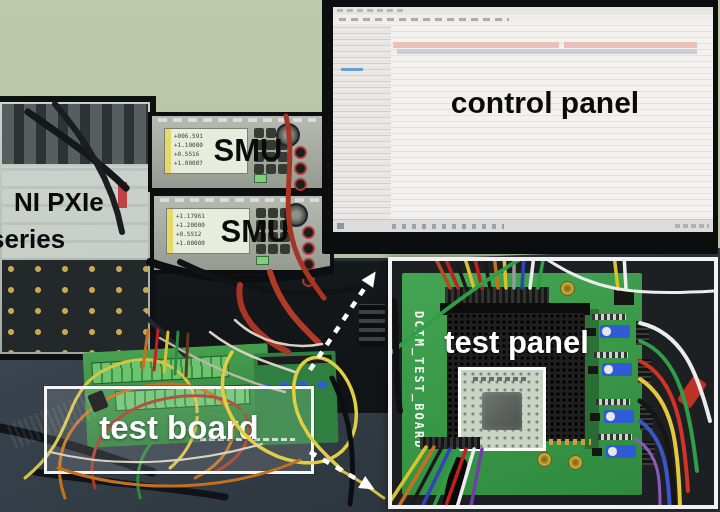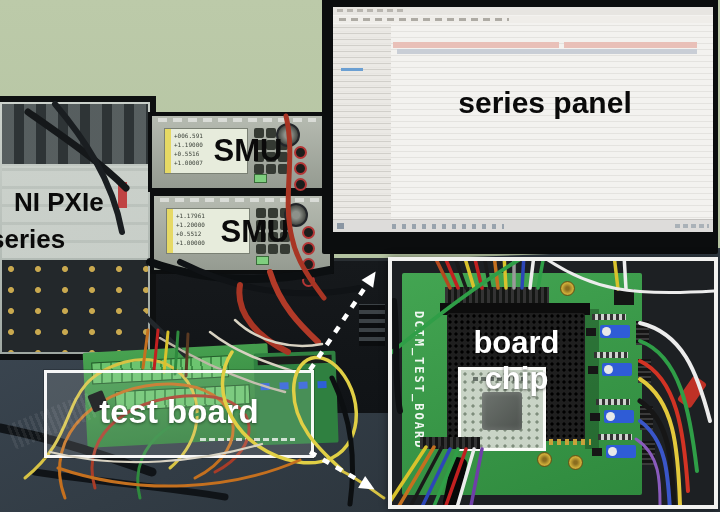--- a/index.html
+++ b/index.html
@@ -102,21 +102,21 @@
   .wires{left:0;top:0;z-index:9;pointer-events:none;}
   .wires-over{z-index:12;}
 
   
   .db-conn{left:8px;top:408px;width:88px;height:26px;z-index:10;border-radius:3px;
     background:linear-gradient(#2a2e33,#101316);transform:rotate(-22deg);
     background-image:repeating-linear-gradient(90deg,rgba(255,255,255,.07) 0 3px,transparent 3px 6px);}
   .db-conn .plug{right:-14px;top:3px;width:16px;height:18px;background:#0b0d0f;border-radius:2px;}
 
   
-  .tb-box{left:44px;top:370px;width:264px;height:82px;z-index:11;
+  .tb-box{left:44px;top:386px;width:264px;height:82px;z-index:11;
     border:3px solid rgba(255,255,255,.95);background:rgba(255,255,255,.12);
     box-shadow:0 0 0 1px rgba(0,0,0,.18);}
   .tb-box .txt{width:100%;text-align:center;line-height:78px;font-weight:bold;font-size:33px;
     color:#fff;text-shadow:0 1px 3px rgba(0,0,0,.5);}
 
   
   .inset{left:388px;top:257px;width:322px;height:244px;z-index:13;
     border:4px solid #f2f2f0;background:#1d2023;overflow:hidden;box-shadow:0 0 8px rgba(0,0,0,.45);}
   .pcb{left:10px;top:12px;width:240px;height:222px;border-radius:2px;
     background:linear-gradient(160deg,#43a552,#2f8a3e);}
@@ -265,21 +265,21 @@
       <div class="abs menubar">
         <div class="abs dashes"></div>
       </div>
       <div class="abs sidebar">
         <div class="abs sel"></div>
       </div>
       <div class="abs bar-salmon1"></div>
       <div class="abs bar-salmon2"></div>
       <div class="abs bar-gray"></div>
       <div class="abs labview-label">
-        <div>series panel</div>
+        <div>control panel</div>
       </div>
       <div class="abs taskbar">
         <div class="abs start"></div>
         <div class="abs dots"></div>
         <div class="abs clock"></div>
       </div>
     </div>
   </div>
 
   <div class="abs board-main">
@@ -349,21 +349,21 @@
     <div class="abs hdr-top"></div>
     <div class="abs hdr-top2"></div>
     <div class="abs sma sma1"></div>
     <div class="abs socket-flange"></div>
     <div class="abs socket"></div>
     <div class="abs chip-box">
       <div class="abs chip-mark"></div>
       <div class="abs die"></div>
     </div>
     <div class="abs silk">DCIM_TEST_BOARD</div>
-    <div class="abs tc-label">board chip</div>
+    <div class="abs tc-label">test panel</div>
 
     <div class="abs pot-row" style="left:206px;top:64px;">
       <span class="res"></span>
         <span class="ic"></span>
         <span class="pot">
           <i></i>
         </span>
         <span class="hdr"></span>
     </div>
     <div class="abs pot-row" style="left:208px;top:102px;">

